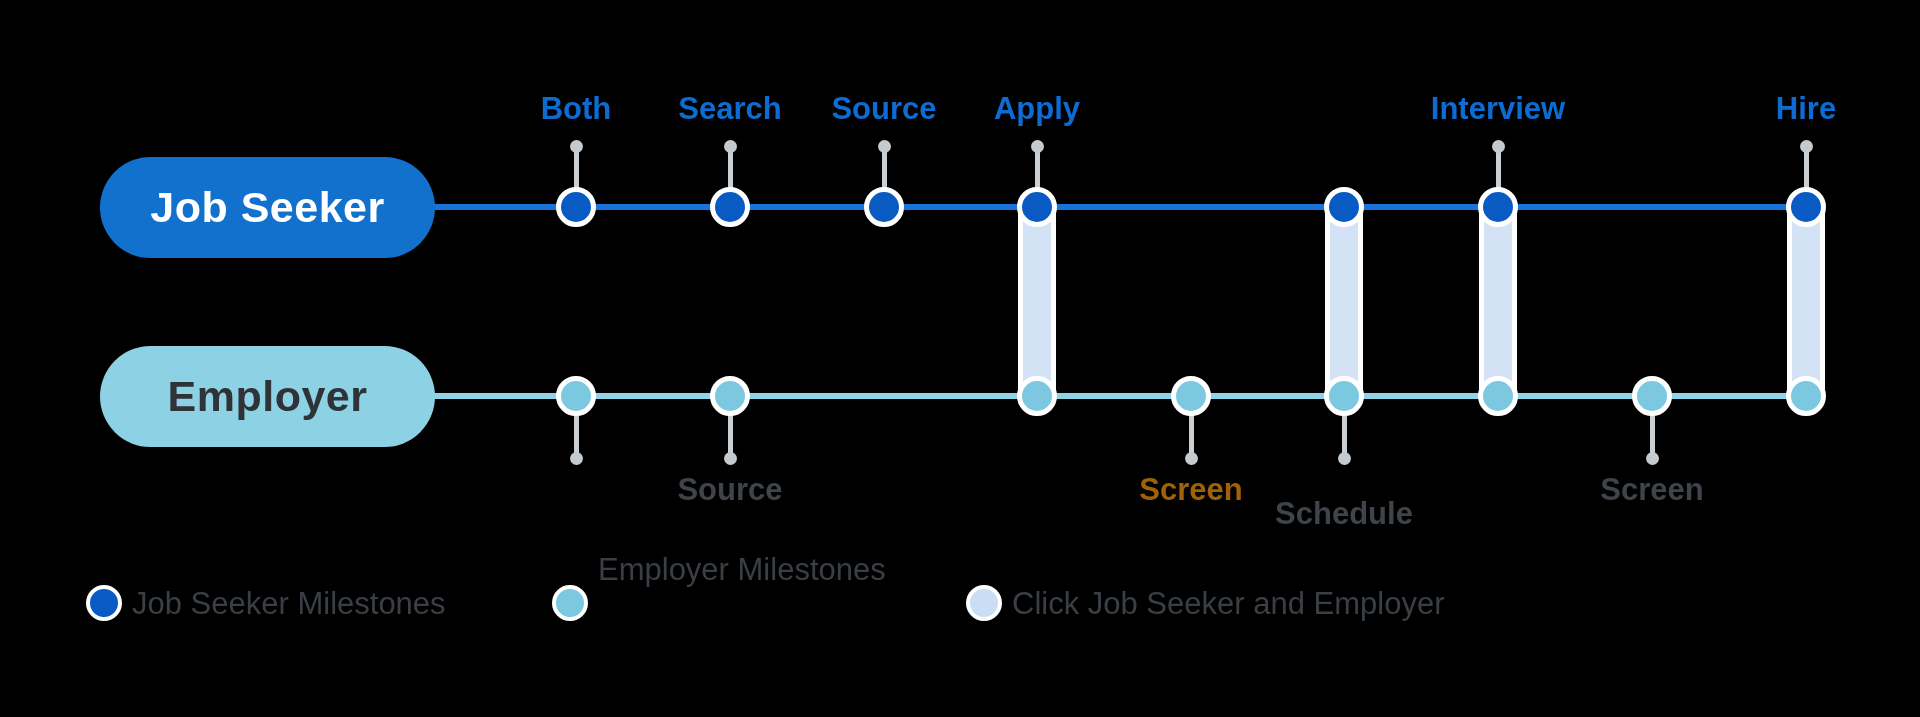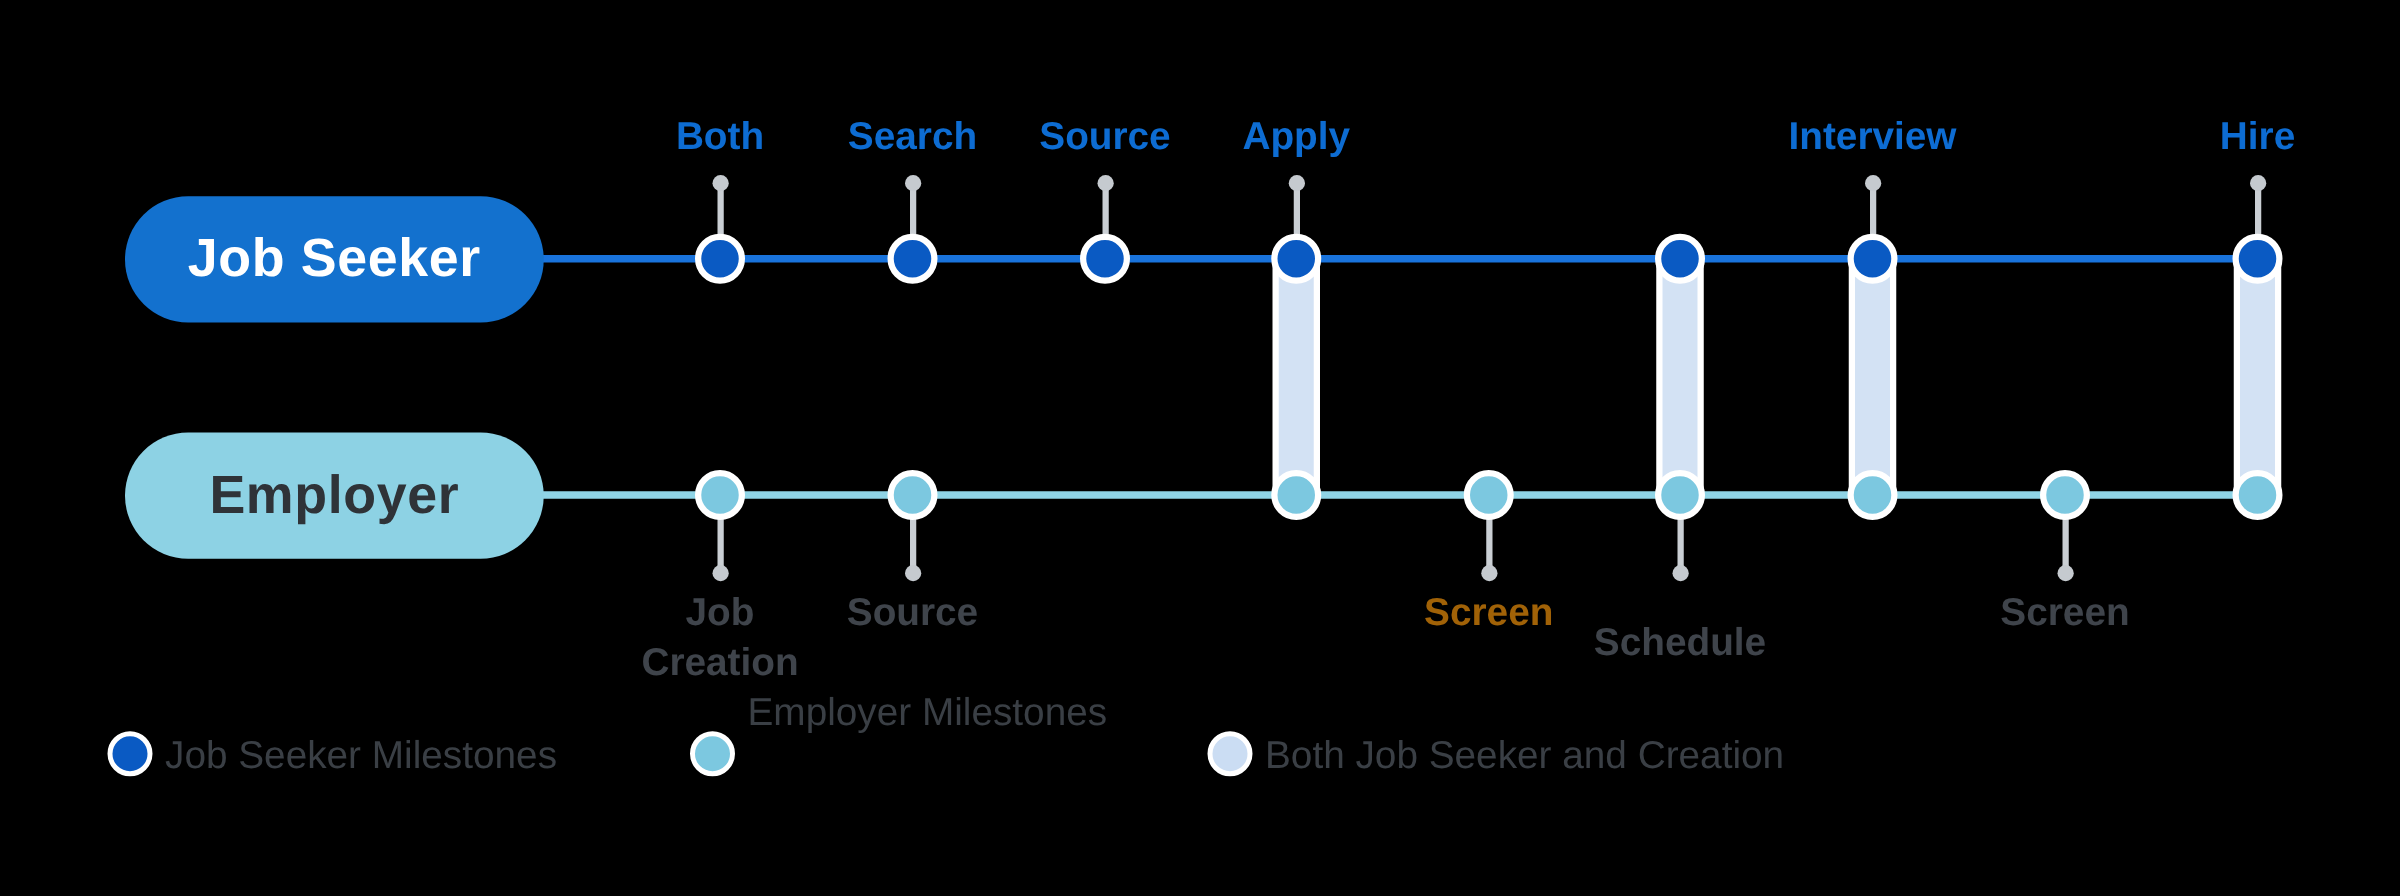--- a/index.html
+++ b/index.html
@@ -103,21 +103,20 @@
 <div id="canvas" style="background: rgb(0, 0, 0);">
     <div class="hline" style="left: 428px; top: 204px; width: 1378px; background: rgb(25, 115, 220);"></div>
     <div class="hline" style="left: 428px; top: 393px; width: 1378px; background: rgb(143, 212, 230);"></div>
     <div class="pill" style="top: 156.5px; background: rgb(19, 113, 206); color: rgb(255, 255, 255);">Job Seeker</div>
     <div class="pill" style="top: 345.5px; background: rgb(141, 210, 228); color: rgb(47, 51, 56);">Employer</div>
     <div class="stem" style="left: 573.5px; top: 146px; height: 49px; background: rgb(202, 207, 212);"></div>
     <div class="stem-dot" style="left: 569.5px; top: 139.5px; background: rgb(197, 202, 207);"></div>
     <div class="top-label" style="left: 576px; top: 90px; color: rgb(13, 108, 210);">Both</div>
     <div class="stem" style="left: 573.5px; top: 408px; height: 50px; background: rgb(202, 207, 212);"></div>
     <div class="stem-dot" style="left: 569.5px; top: 451.5px; background: rgb(197, 202, 207);"></div>
-    <div class="bottom-label" style="left: 576px; top: 470px; color: rgb(63, 68, 75);">Job Creation</div>
     <div class="node" style="left: 556px; top: 187px; background: rgb(10, 90, 195); border-color: rgb(255, 255, 255);"></div>
     <div class="node" style="left: 556px; top: 376px; background: rgb(124, 200, 224); border-color: rgb(255, 255, 255);"></div>
     <div class="stem" style="left: 727.5px; top: 146px; height: 49px; background: rgb(202, 207, 212);"></div>
     <div class="stem-dot" style="left: 723.5px; top: 139.5px; background: rgb(197, 202, 207);"></div>
     <div class="top-label" style="left: 730px; top: 90px; color: rgb(13, 108, 210);">Search</div>
     <div class="stem" style="left: 727.5px; top: 408px; height: 50px; background: rgb(202, 207, 212);"></div>
     <div class="stem-dot" style="left: 723.5px; top: 451.5px; background: rgb(197, 202, 207);"></div>
     <div class="bottom-label" style="left: 730px; top: 470px; color: rgb(63, 68, 75);">Source</div>
     <div class="node" style="left: 710px; top: 187px; background: rgb(10, 90, 195); border-color: rgb(255, 255, 255);"></div>
     <div class="node" style="left: 710px; top: 376px; background: rgb(124, 200, 224); border-color: rgb(255, 255, 255);"></div>
@@ -155,14 +154,14 @@
     <div class="stem" style="left: 1803.5px; top: 146px; height: 49px; background: rgb(202, 207, 212);"></div>
     <div class="stem-dot" style="left: 1799.5px; top: 139.5px; background: rgb(197, 202, 207);"></div>
     <div class="top-label" style="left: 1806px; top: 90px; color: rgb(13, 108, 210);">Hire</div>
     <div class="node" style="left: 1786px; top: 187px; background: rgb(10, 90, 195); border-color: rgb(255, 255, 255);"></div>
     <div class="node" style="left: 1786px; top: 376px; background: rgb(124, 200, 224); border-color: rgb(255, 255, 255);"></div>
     <div class="legend-dot" style="left: 86px; top: 585px; background: rgb(10, 90, 195); border-color: rgb(255, 255, 255);"></div>
     <div class="legend-label" style="left: 132px; top: 586px; color: rgb(58, 63, 69);">Job Seeker Milestones</div>
     <div class="legend-dot" style="left: 552px; top: 585px; background: rgb(124, 200, 224); border-color: rgb(255, 255, 255);"></div>
     <div class="legend-label" style="left: 598px; top: 552px; color: rgb(58, 63, 69);">Employer Milestones</div>
     <div class="legend-dot" style="left: 966px; top: 585px; background: rgb(203, 221, 243); border-color: rgb(255, 255, 255);"></div>
-    <div class="legend-label" style="left: 1012px; top: 586px; color: rgb(58, 63, 69);">Both Job Seeker and Creation</div>
+    <div class="legend-label" style="left: 1012px; top: 586px; color: rgb(58, 63, 69);">Click Job Seeker and Employer</div>
   </div>
 
 </body></html>

